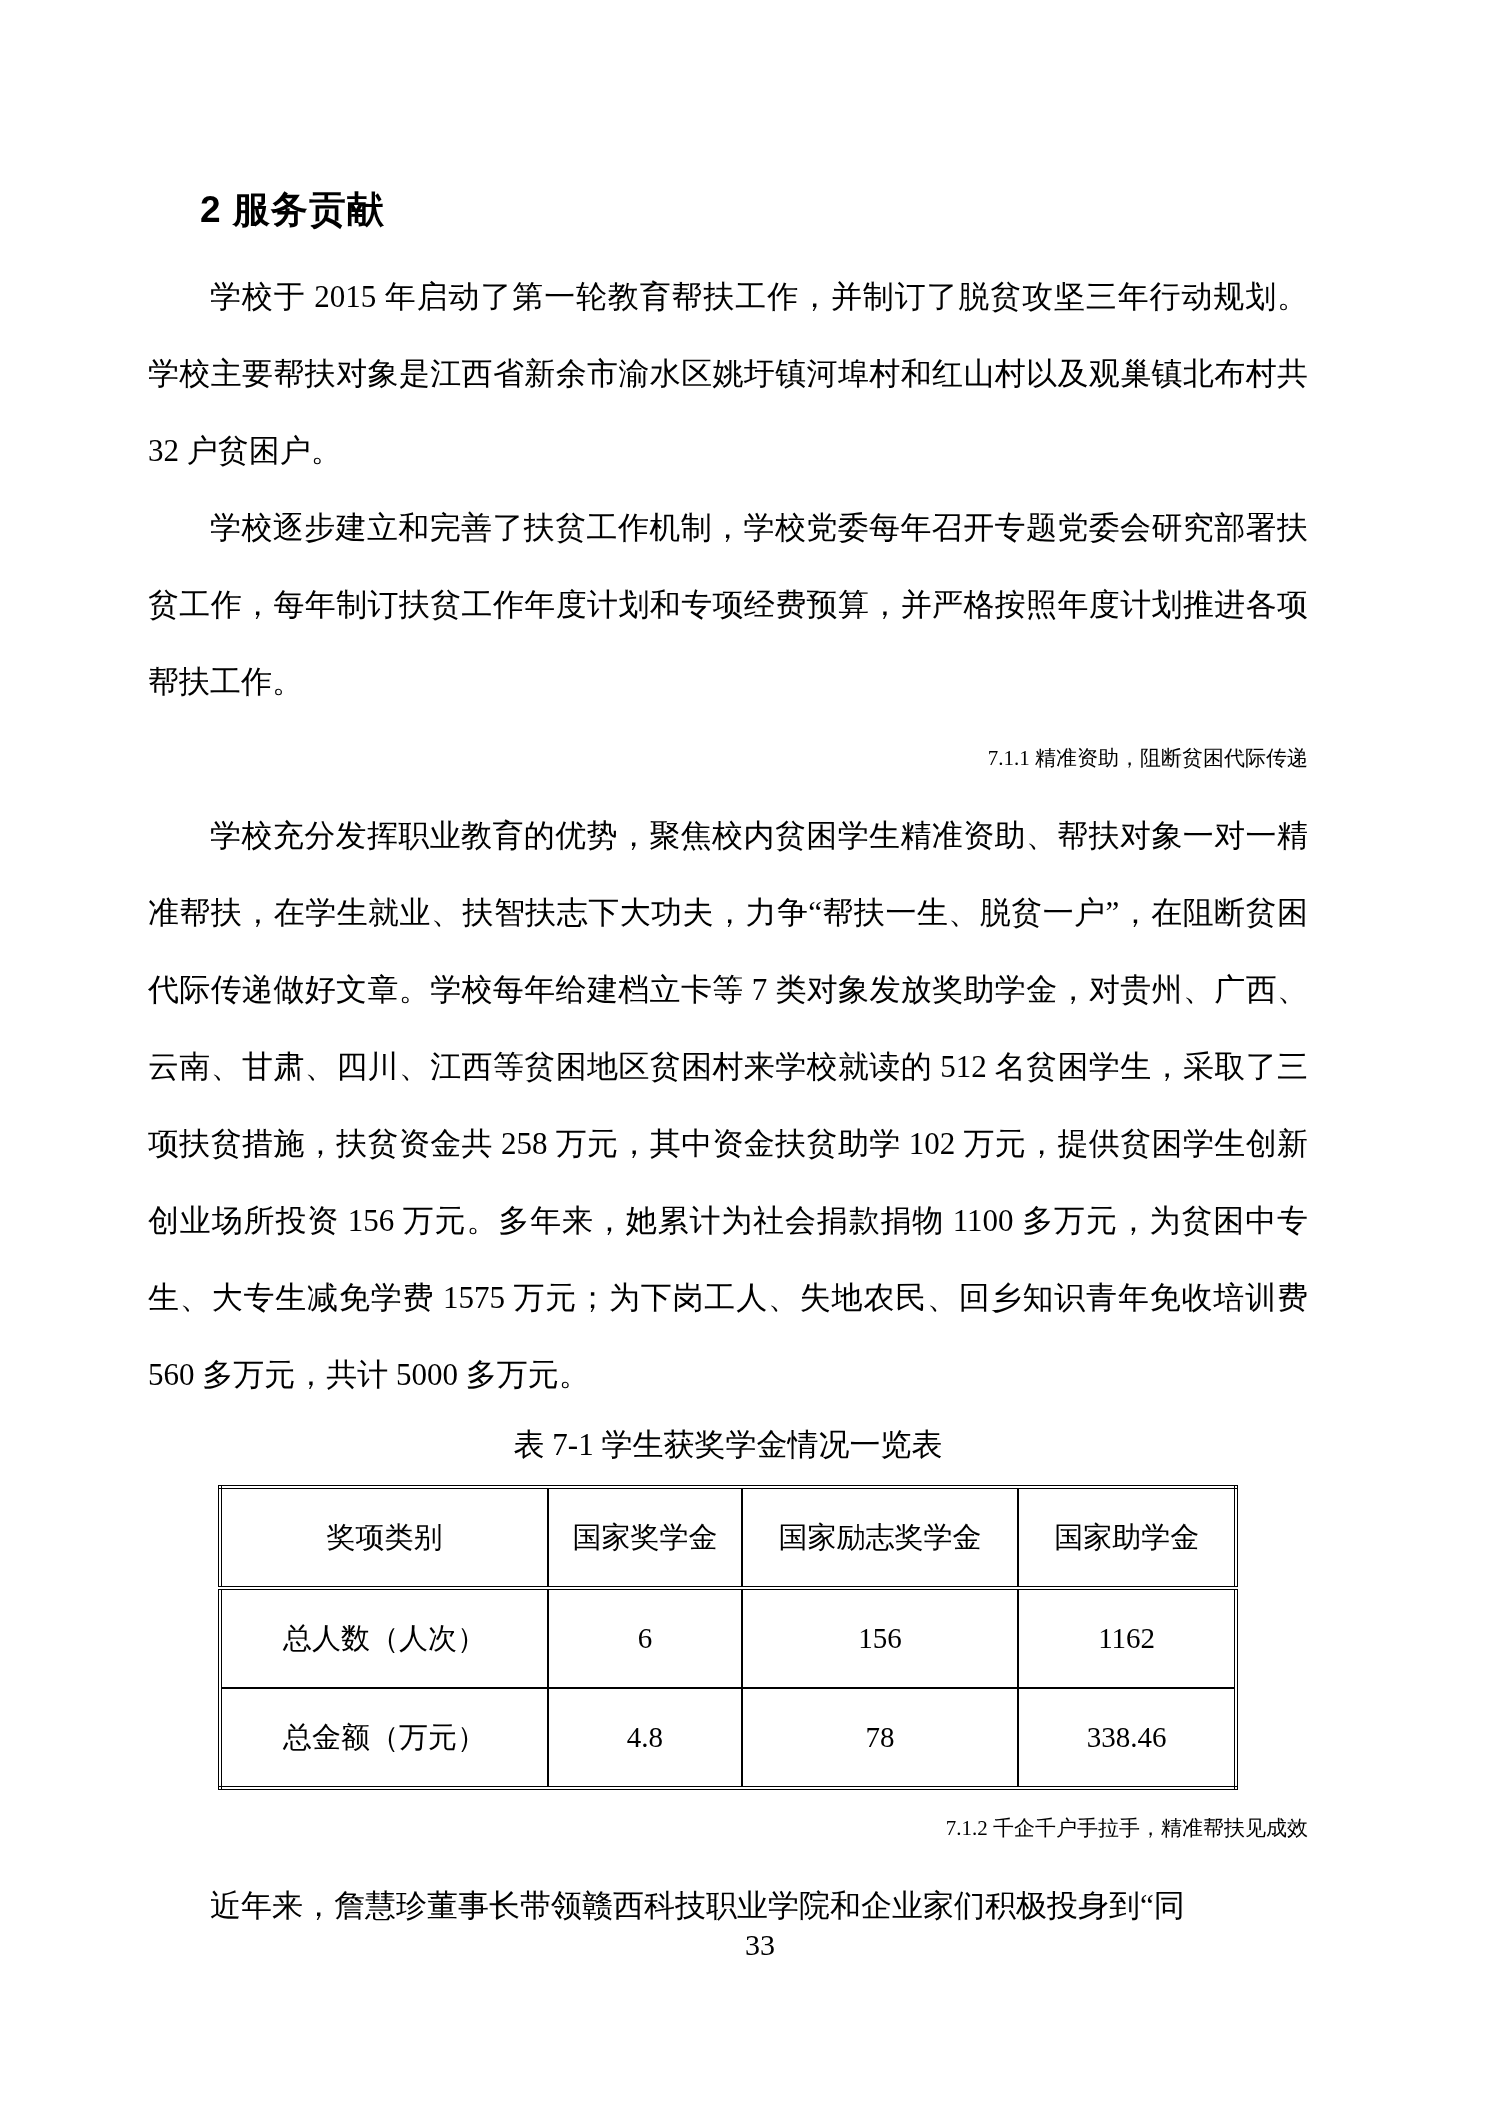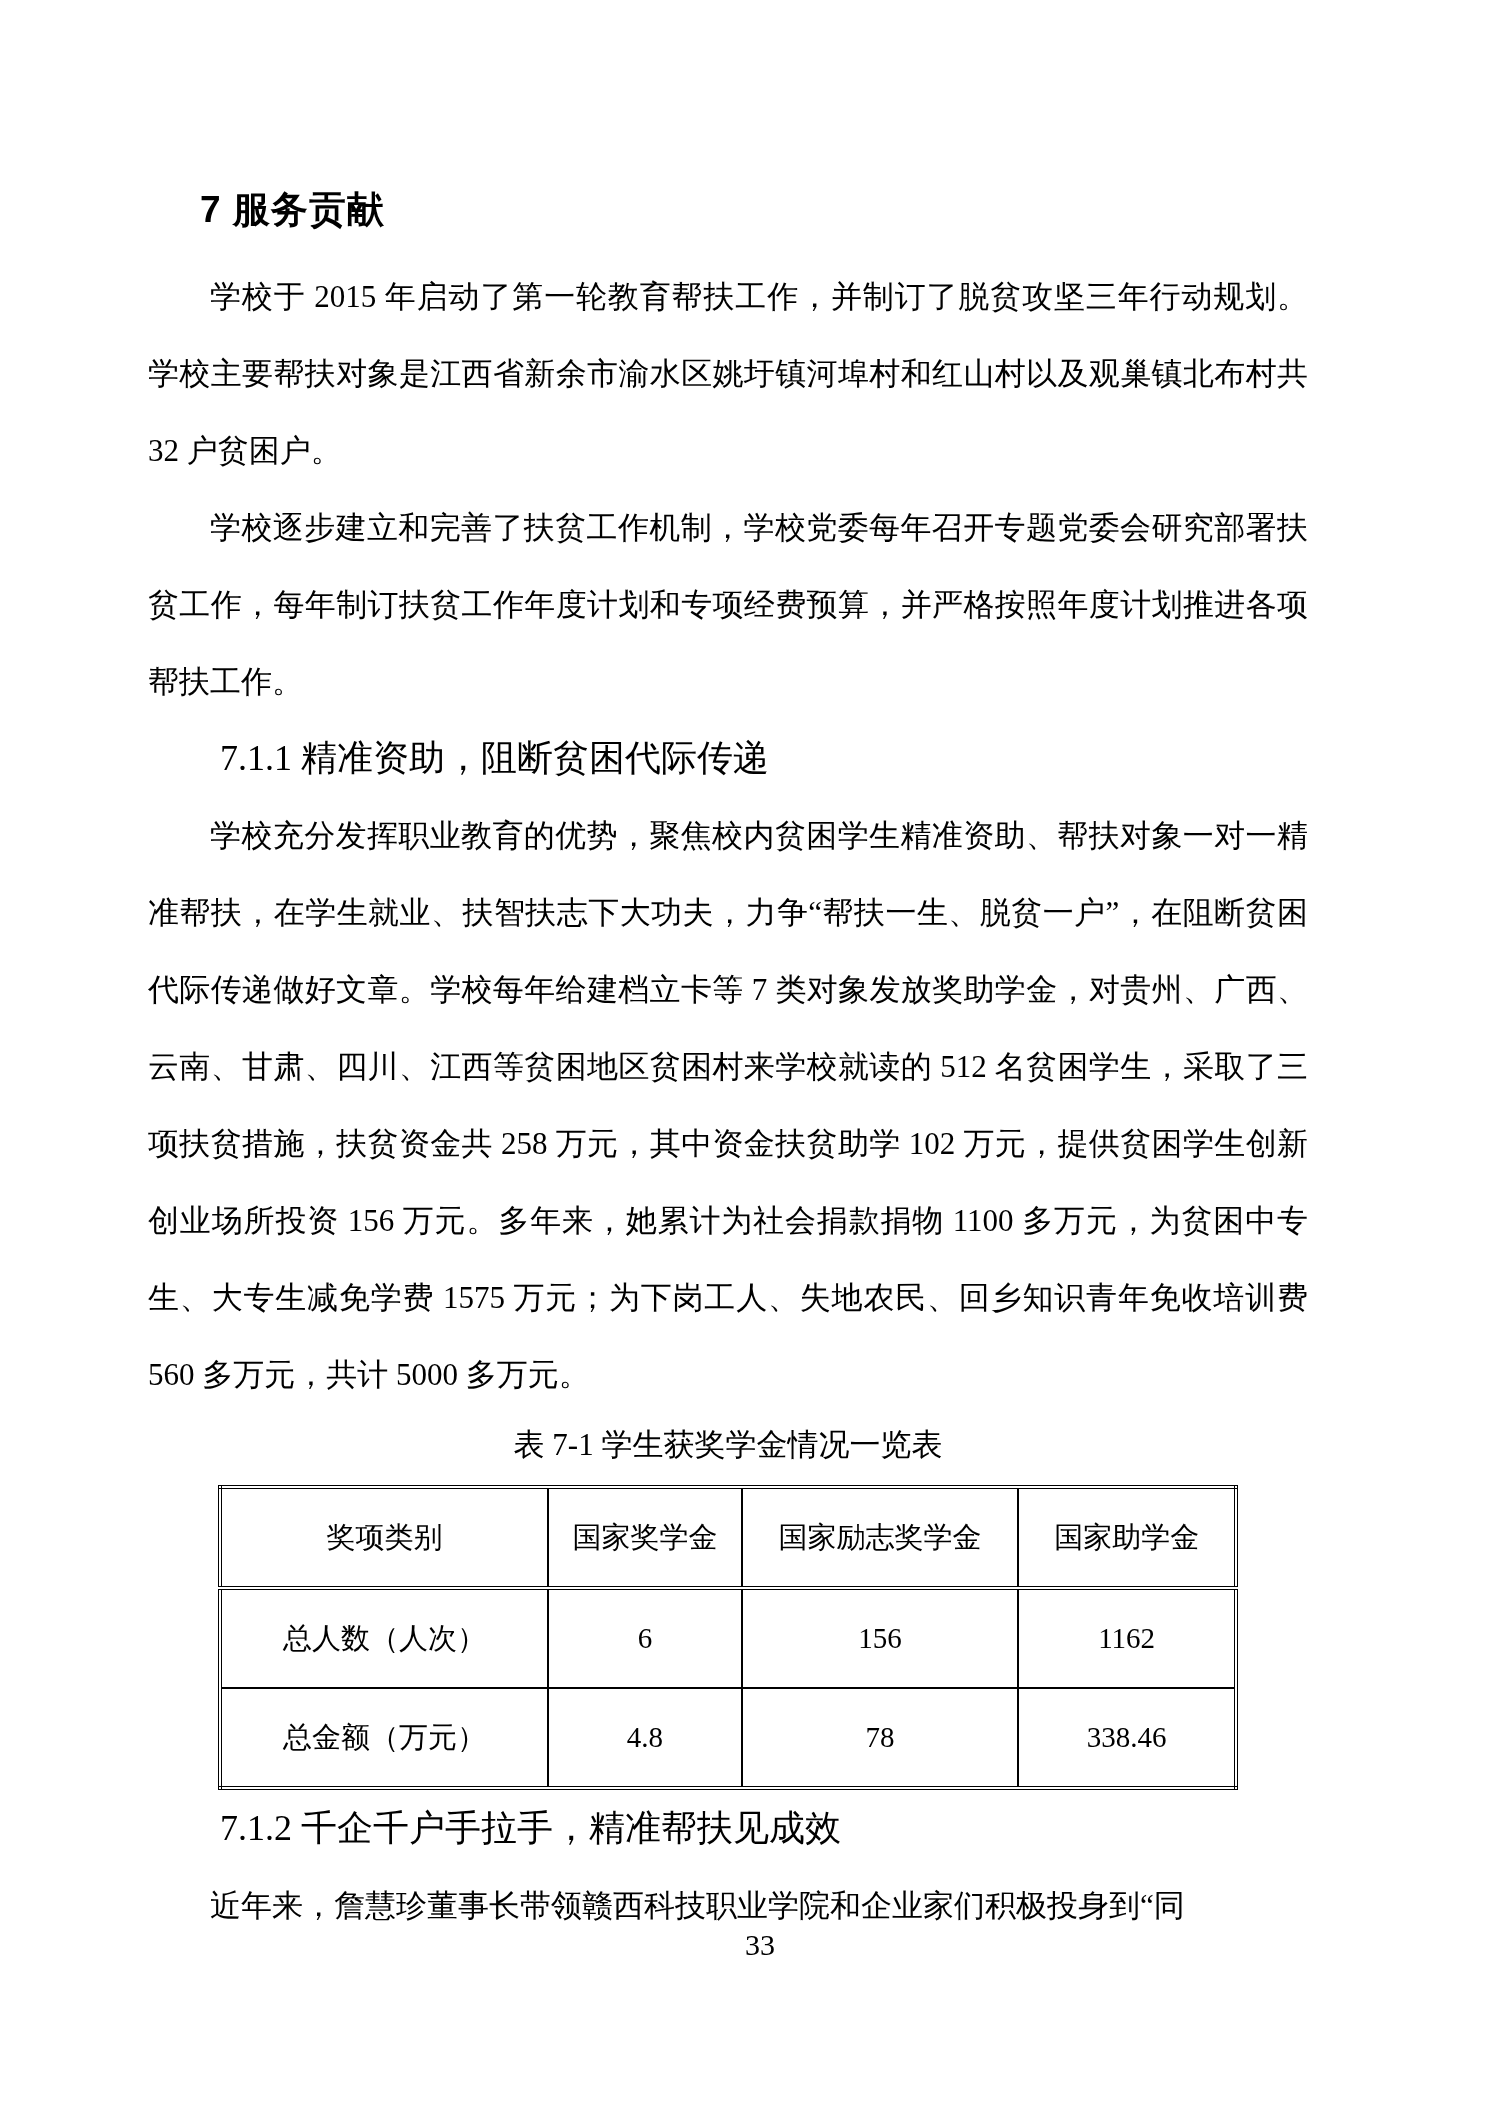--- a/index.html
+++ b/index.html
@@ -41,24 +41,24 @@
     font-size: 31px;
     line-height: 77px;
     text-indent: 2em;
     text-align: justify;
   }
   .para.first {
     margin-top: 24px;
   }
   .subhead {
     margin: 0;
-    font-size: 36px;
+    font-size: 21px;
     line-height: 77px;
     text-indent: 2em;
-    text-align: left;
+    text-align: right;
   }
   .table-caption {
     margin: 6px 0 14px 0;
     font-size: 31px;
     line-height: 52px;
     text-align: center;
   }
   table.data-table {
     width: 1020px;
     margin: 0 auto;
@@ -92,21 +92,21 @@
     text-align: center;
     font-size: 30px;
   }
 </style>
 </head>
 <body>
 
 <div class="page">
   <div class="content">
 
-    <div class="h1">7 服务贡献</div>
+    <div class="h1">2 服务贡献</div>
 
 
     <p class="para first">学校于 2015 年启动了第一轮教育帮扶工作，并制订了脱贫攻坚三年行动规划。学校主要帮扶对象是江西省新余市渝水区姚圩镇河埠村和红山村以及观巢镇北布村共 32 户贫困户。</p>
 
     <p class="para">学校逐步建立和完善了扶贫工作机制，学校党委每年召开专题党委会研究部署扶贫工作，每年制订扶贫工作年度计划和专项经费预算，并严格按照年度计划推进各项帮扶工作。</p>
 
     <p class="subhead">7.1.1 精准资助，阻断贫困代际传递</p>
 
     <p class="para">学校充分发挥职业教育的优势，聚焦校内贫困学生精准资助、帮扶对象一对一精准帮扶，在学生就业、扶智扶志下大功夫，力争“帮扶一生、脱贫一户”，在阻断贫困代际传递做好文章。学校每年给建档立卡等 7 类对象发放奖助学金，对贵州、广西、云南、甘肃、四川、江西等贫困地区贫困村来学校就读的 512 名贫困学生，采取了三项扶贫措施，扶贫资金共 258 万元，其中资金扶贫助学 102 万元，提供贫困学生创新创业场所投资 156 万元。多年来，她累计为社会捐款捐物 1100 多万元，为贫困中专生、大专生减免学费 1575 万元；为下岗工人、失地农民、回乡知识青年免收培训费 560 多万元，共计 5000 多万元。</p>
 

